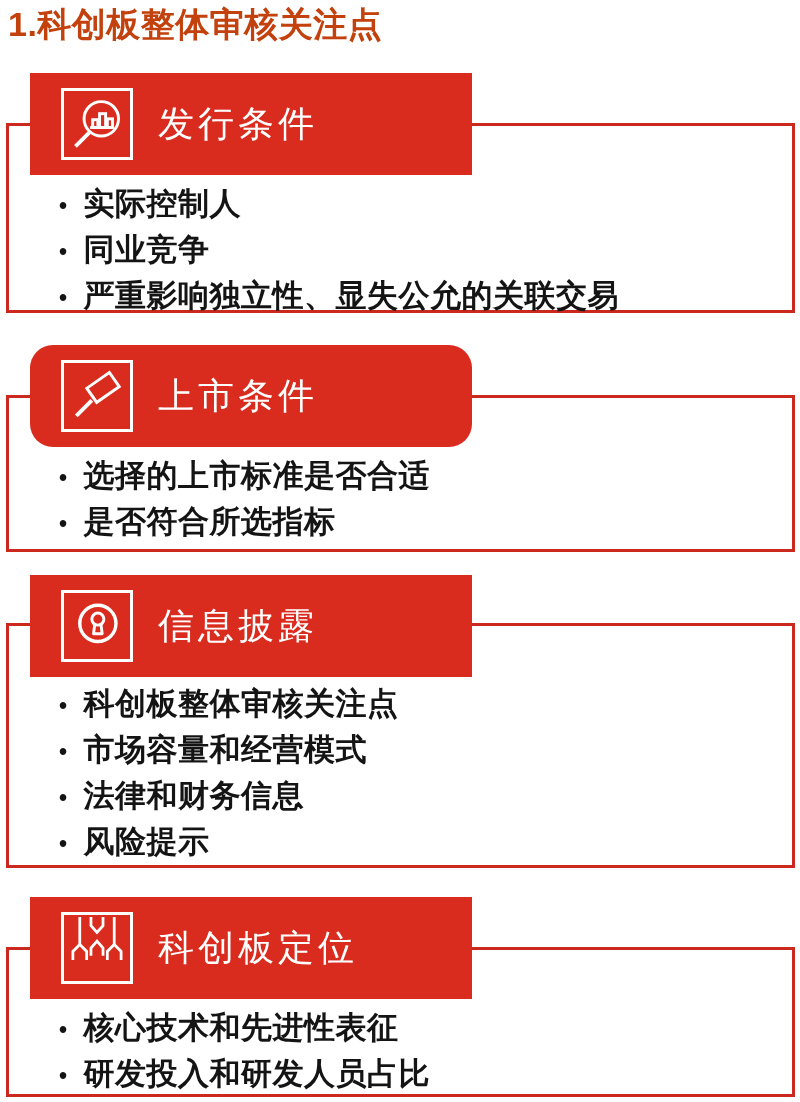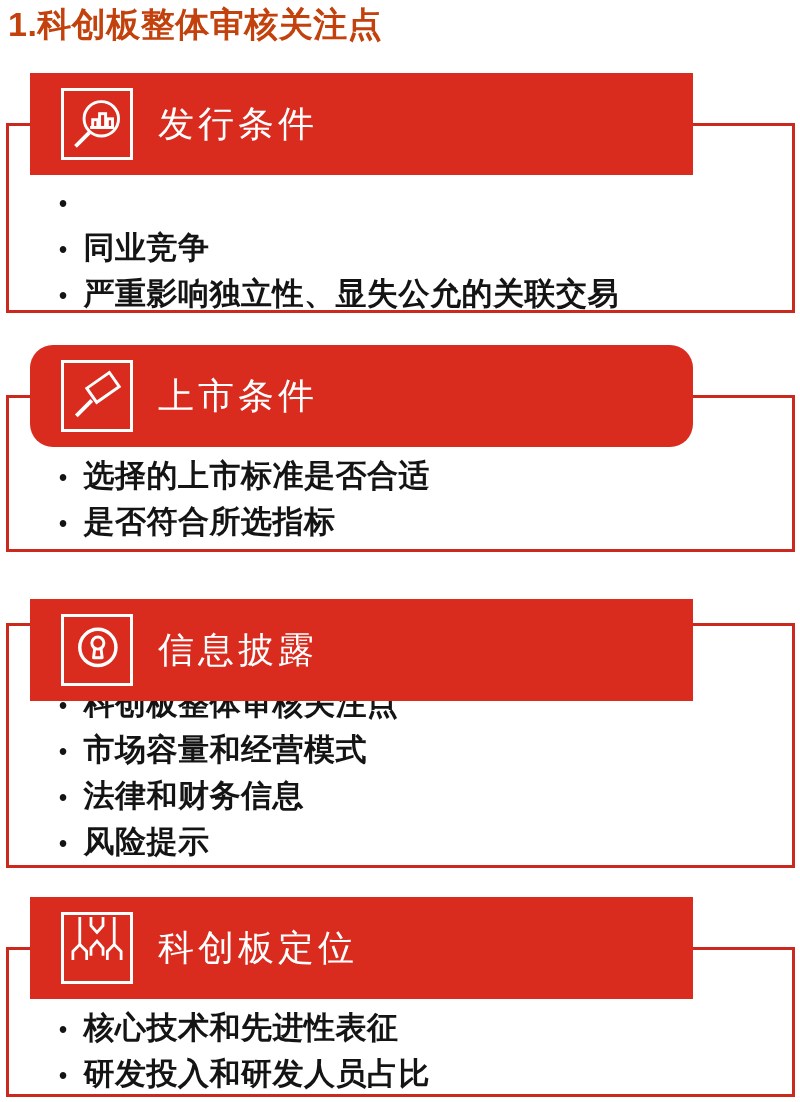--- a/index.html
+++ b/index.html
@@ -10,21 +10,21 @@
   .page-title{
     position:absolute;left:8px;top:2px;
     font-size:34px;font-weight:bold;color:#c2410c;letter-spacing:0.5px;
   }
   .section{position:absolute;left:0;width:800px;}
   .outline-box{
     position:absolute;left:6px;width:789px;box-sizing:border-box;
     border:3px solid #cb291d;background:#ffffff;z-index:1;
   }
   .header-bar{
-    position:absolute;left:30px;width:663px;height:102px;
+    position:absolute;left:30px;width:442px;height:102px;
     background:#d92b1e;z-index:2;display:flex;align-items:center;
   }
   .icon-frame{
     width:72px;height:72px;box-sizing:border-box;border:3px solid #ffffff;
     margin-left:31px;flex:none;display:flex;align-items:center;justify-content:center;
   }
   .icon-frame svg{display:block;}
   .bar-label{
     color:#ffffff;font-size:36px;margin-left:25px;letter-spacing:4px;white-space:nowrap;
   }
@@ -41,20 +41,21 @@
 </head>
 <body>
 
 <div class="page-title">1.科创板整体审核关注点</div>
 
 <div class="section">
   <div class="outline-box" style="top:123px;height:190px;">
     <ul class="items">
       <li>
           <span class="dot">•</span>
+          <span>实际控制人</span>
         </li>
       <li>
           <span class="dot">•</span>
           <span>同业竞争</span>
         </li>
       <li>
           <span class="dot">•</span>
           <span>严重影响独立性、显失公允的关联交易</span>
         </li>
     </ul>
@@ -112,21 +113,21 @@
       <li>
           <span class="dot">•</span>
           <span>法律和财务信息</span>
         </li>
       <li>
           <span class="dot">•</span>
           <span>风险提示</span>
         </li>
     </ul>
   </div>
-  <div class="header-bar" style="top:575px;margin-top:24px;">
+  <div class="header-bar" style="top:575px;">
     <div class="icon-frame">
       <svg width="62" height="62" viewBox="0 0 72 72" fill="none" stroke="#ffffff" stroke-width="4">
         <circle cx="37" cy="33" r="21"></circle>
         <circle cx="37" cy="28" r="7" stroke-width="3.4"></circle>
         <path d="M33.5 33 L32 45 L42 45 L40.5 33" stroke-width="3.4" stroke-linejoin="round"></path>
       </svg>
     </div>
     <span class="bar-label">信息披露</span>
   </div>
 </div>

